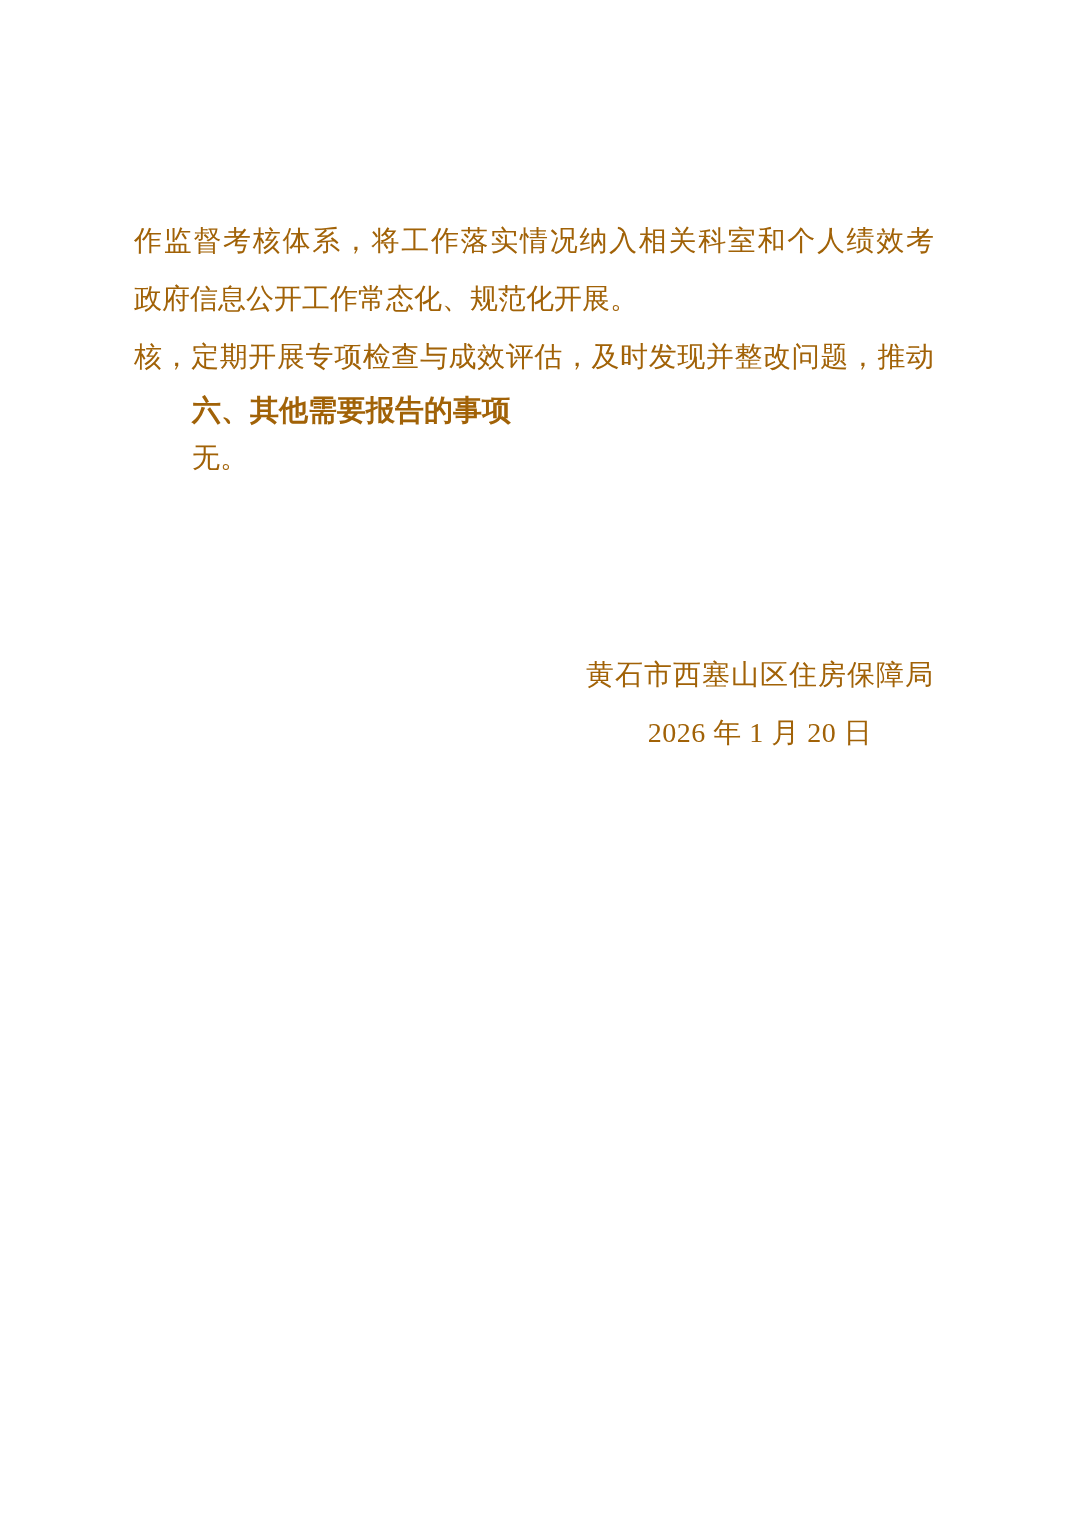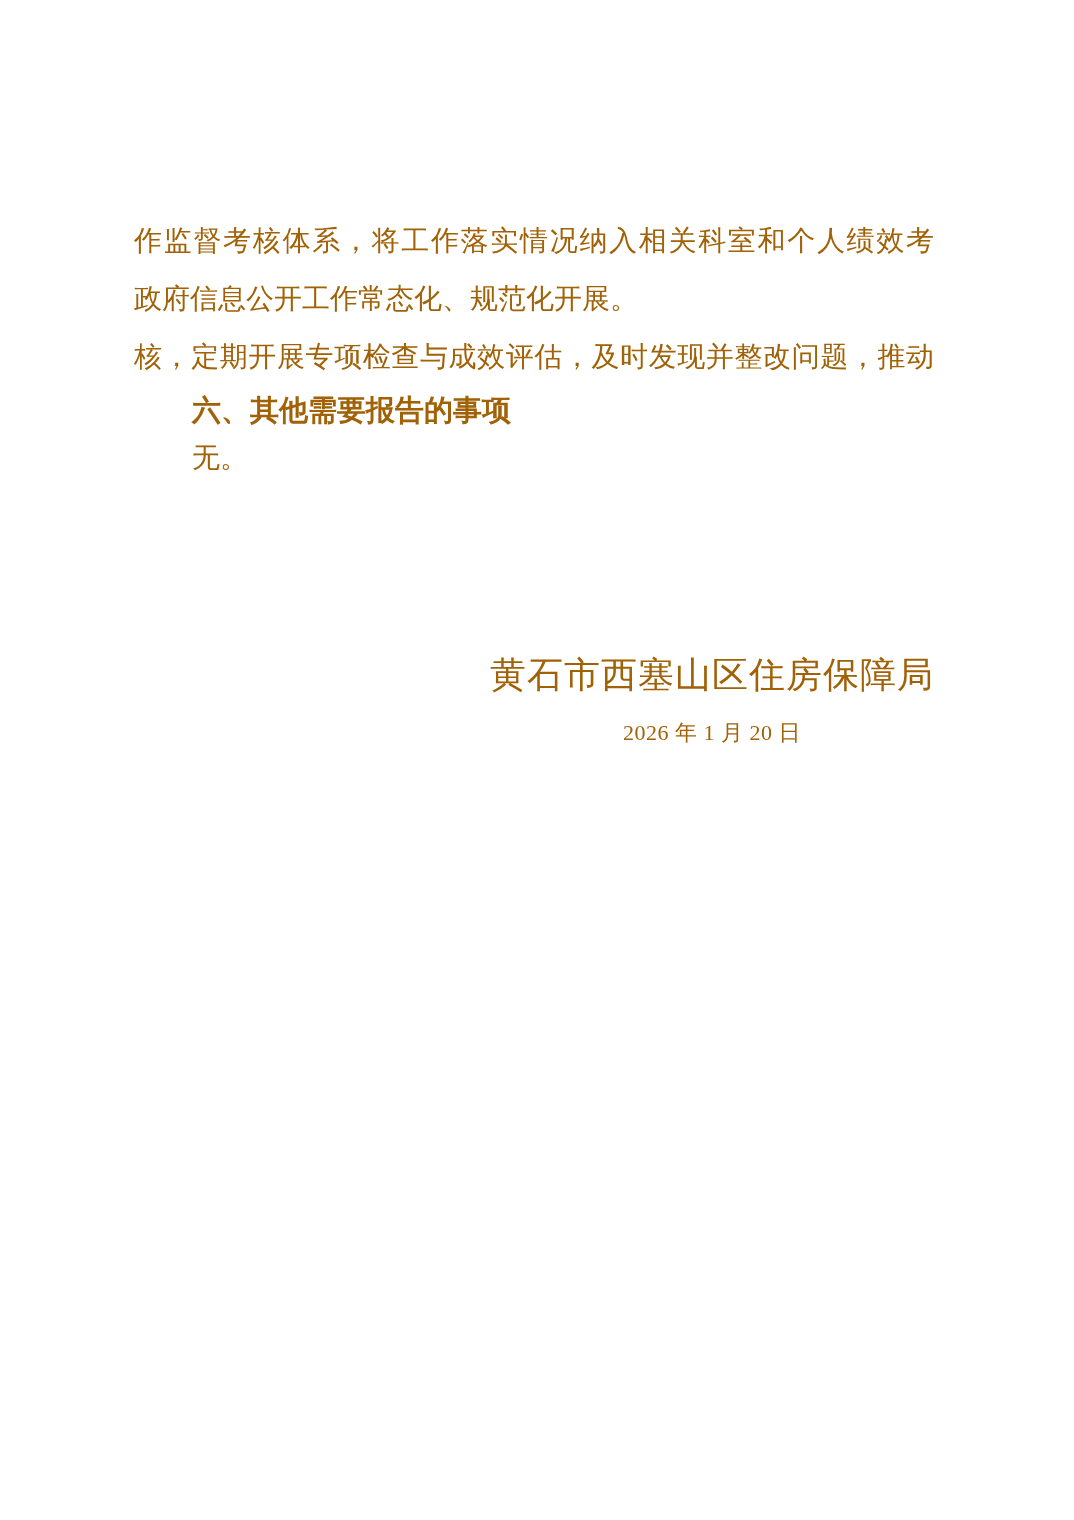--- a/index.html
+++ b/index.html
@@ -46,27 +46,27 @@
     padding-left: 58px;
     font-size: 28px;
     line-height: 48px;
   }
   .signature {
     margin-top: 164px;
     margin-left: auto;
     width: max-content;
   }
   .sig-org {
-    font-size: 36px;
+    font-size: 28px;
     line-height: 58px;
     letter-spacing: 1px;
   }
   .sig-date {
     text-align: center;
-    font-size: 22px;
+    font-size: 28px;
     line-height: 58px;
     letter-spacing: 0.5px;
   }
 </style>
 </head>
 <body>
 
 <div class="page">
   <div class="content">
 

